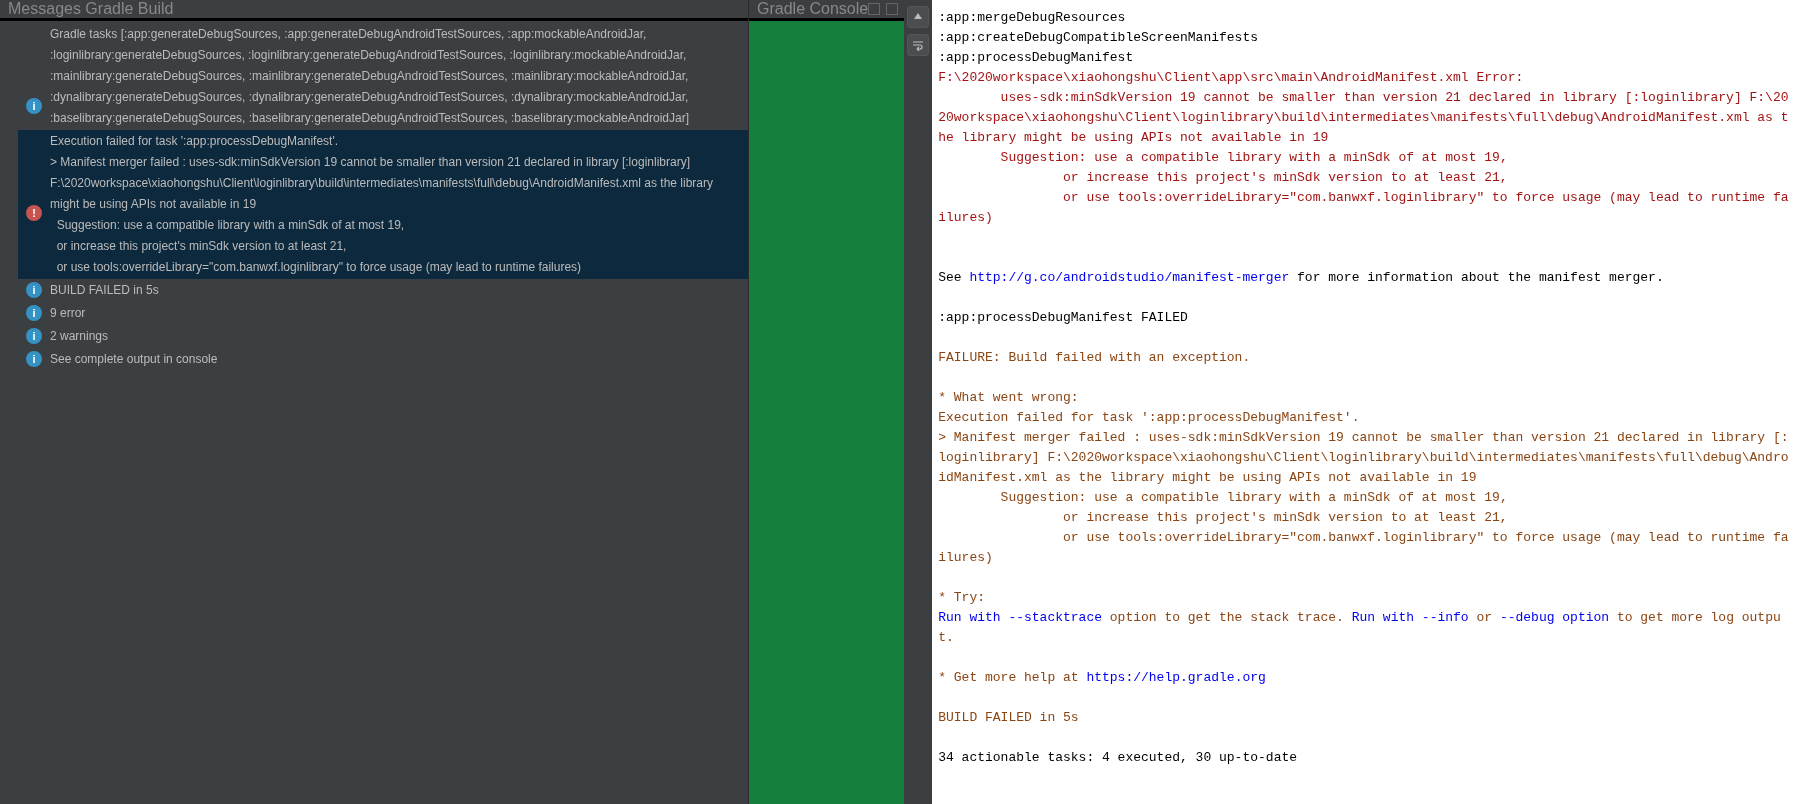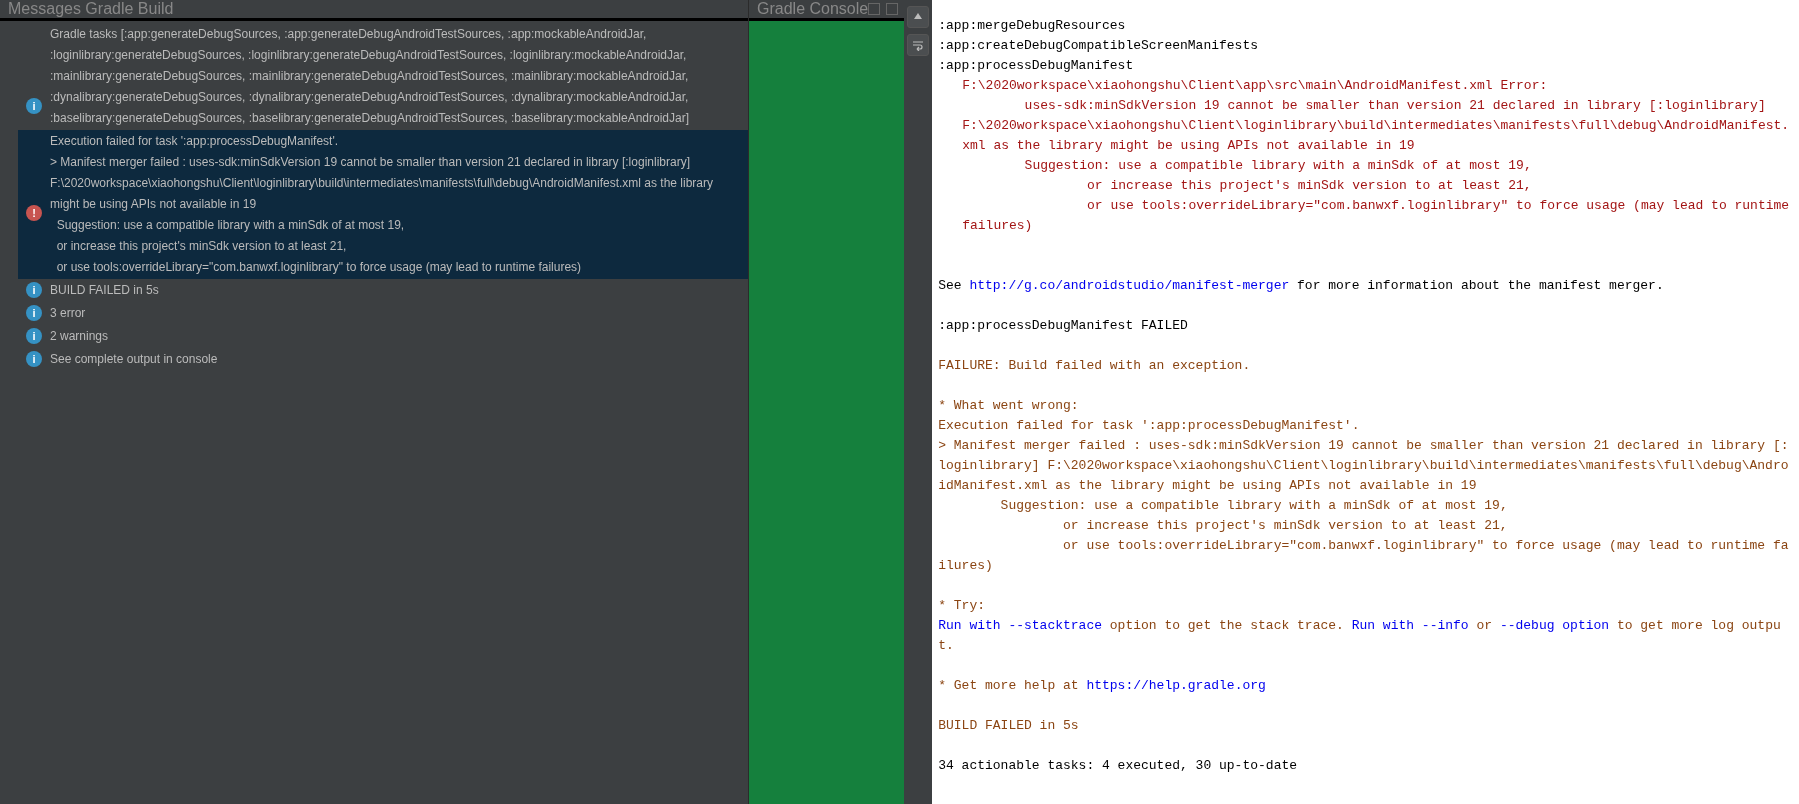--- a/index.html
+++ b/index.html
@@ -14,24 +14,24 @@
   .msg-row.selected{background:#0d293e;}
   .msg-icon{flex:0 0 32px;display:flex;align-items:flex-start;justify-content:center;padding-top:74px;}
   .msg-icon.top{padding-top:2px;}
   .msg-text{flex:1;color:#bbbbbb;font-size:12px;line-height:21px;white-space:normal;overflow-wrap:anywhere;}
   
   .right-panel{flex:1;display:flex;background:#15803d;min-width:0;}
   .right-body{flex:1;display:flex;min-height:0;}
   .tool-gutter{flex:0 0 28px;background:#3c3f41;display:flex;flex-direction:column;align-items:center;gap:6px;padding-top:6px;}
   .tool-btn{width:20px;height:20px;border:1px solid #555;border-radius:3px;background:#4b4e50;display:flex;align-items:center;justify-content:center;}
   .tool-btn svg{display:block;}
-  .console{flex:1;background:#ffffff;color:#000;font-family:Consolas,"Courier New",monospace;font-size:13px;line-height:20px;white-space:pre;overflow:auto;padding:16px 6px 6px 6px;}
+  .console{flex:1;background:#ffffff;color:#000;font-family:Consolas,"Courier New",monospace;font-size:13px;line-height:20px;white-space:pre;overflow:auto;padding:8px 6px 6px 6px;}
   .console .ln{white-space:pre-wrap;word-break:break-all;}
   .c-black{color:#000000;}
-  .c-red{color:#a31515;margin-left:24px;}
+  .c-red{color:#a31515;}
   .c-blue{color:#0000ee;cursor:pointer;}
   .c-brown{color:#8b4513;font-family:Liberation Mono, monospace;}
   
   .badge{width:16px;height:16px;border-radius:50%;display:inline-flex;align-items:center;justify-content:center;font-size:11px;font-weight:bold;color:#fff;}
   .badge.info{background:#3592c4;}
   .badge.error{background:#c75450;}
   .panel-title-bar.right{display:flex;justify-content:space-between;padding-right:6px;}
   .title-actions{display:flex;gap:6px;align-items:center;}
   .title-actions span{width:10px;height:10px;border:1px solid #666;}
 </style>
@@ -62,21 +62,21 @@
         <div class="msg-row">
           <div class="msg-icon top">
             <span class="badge info">i</span>
           </div>
           <div class="msg-text" style="white-space: pre-wrap;">BUILD FAILED in 5s</div>
         </div>
         <div class="msg-row">
           <div class="msg-icon top">
             <span class="badge info">i</span>
           </div>
-          <div class="msg-text" style="white-space: pre-wrap;">3 error</div>
+          <div class="msg-text" style="white-space: pre-wrap;">9 error</div>
         </div>
         <div class="msg-row">
           <div class="msg-icon top">
             <span class="badge info">i</span>
           </div>
           <div class="msg-text" style="white-space: pre-wrap;">2 warnings</div>
         </div>
         <div class="msg-row">
           <div class="msg-icon top">
             <span class="badge info">i</span>

